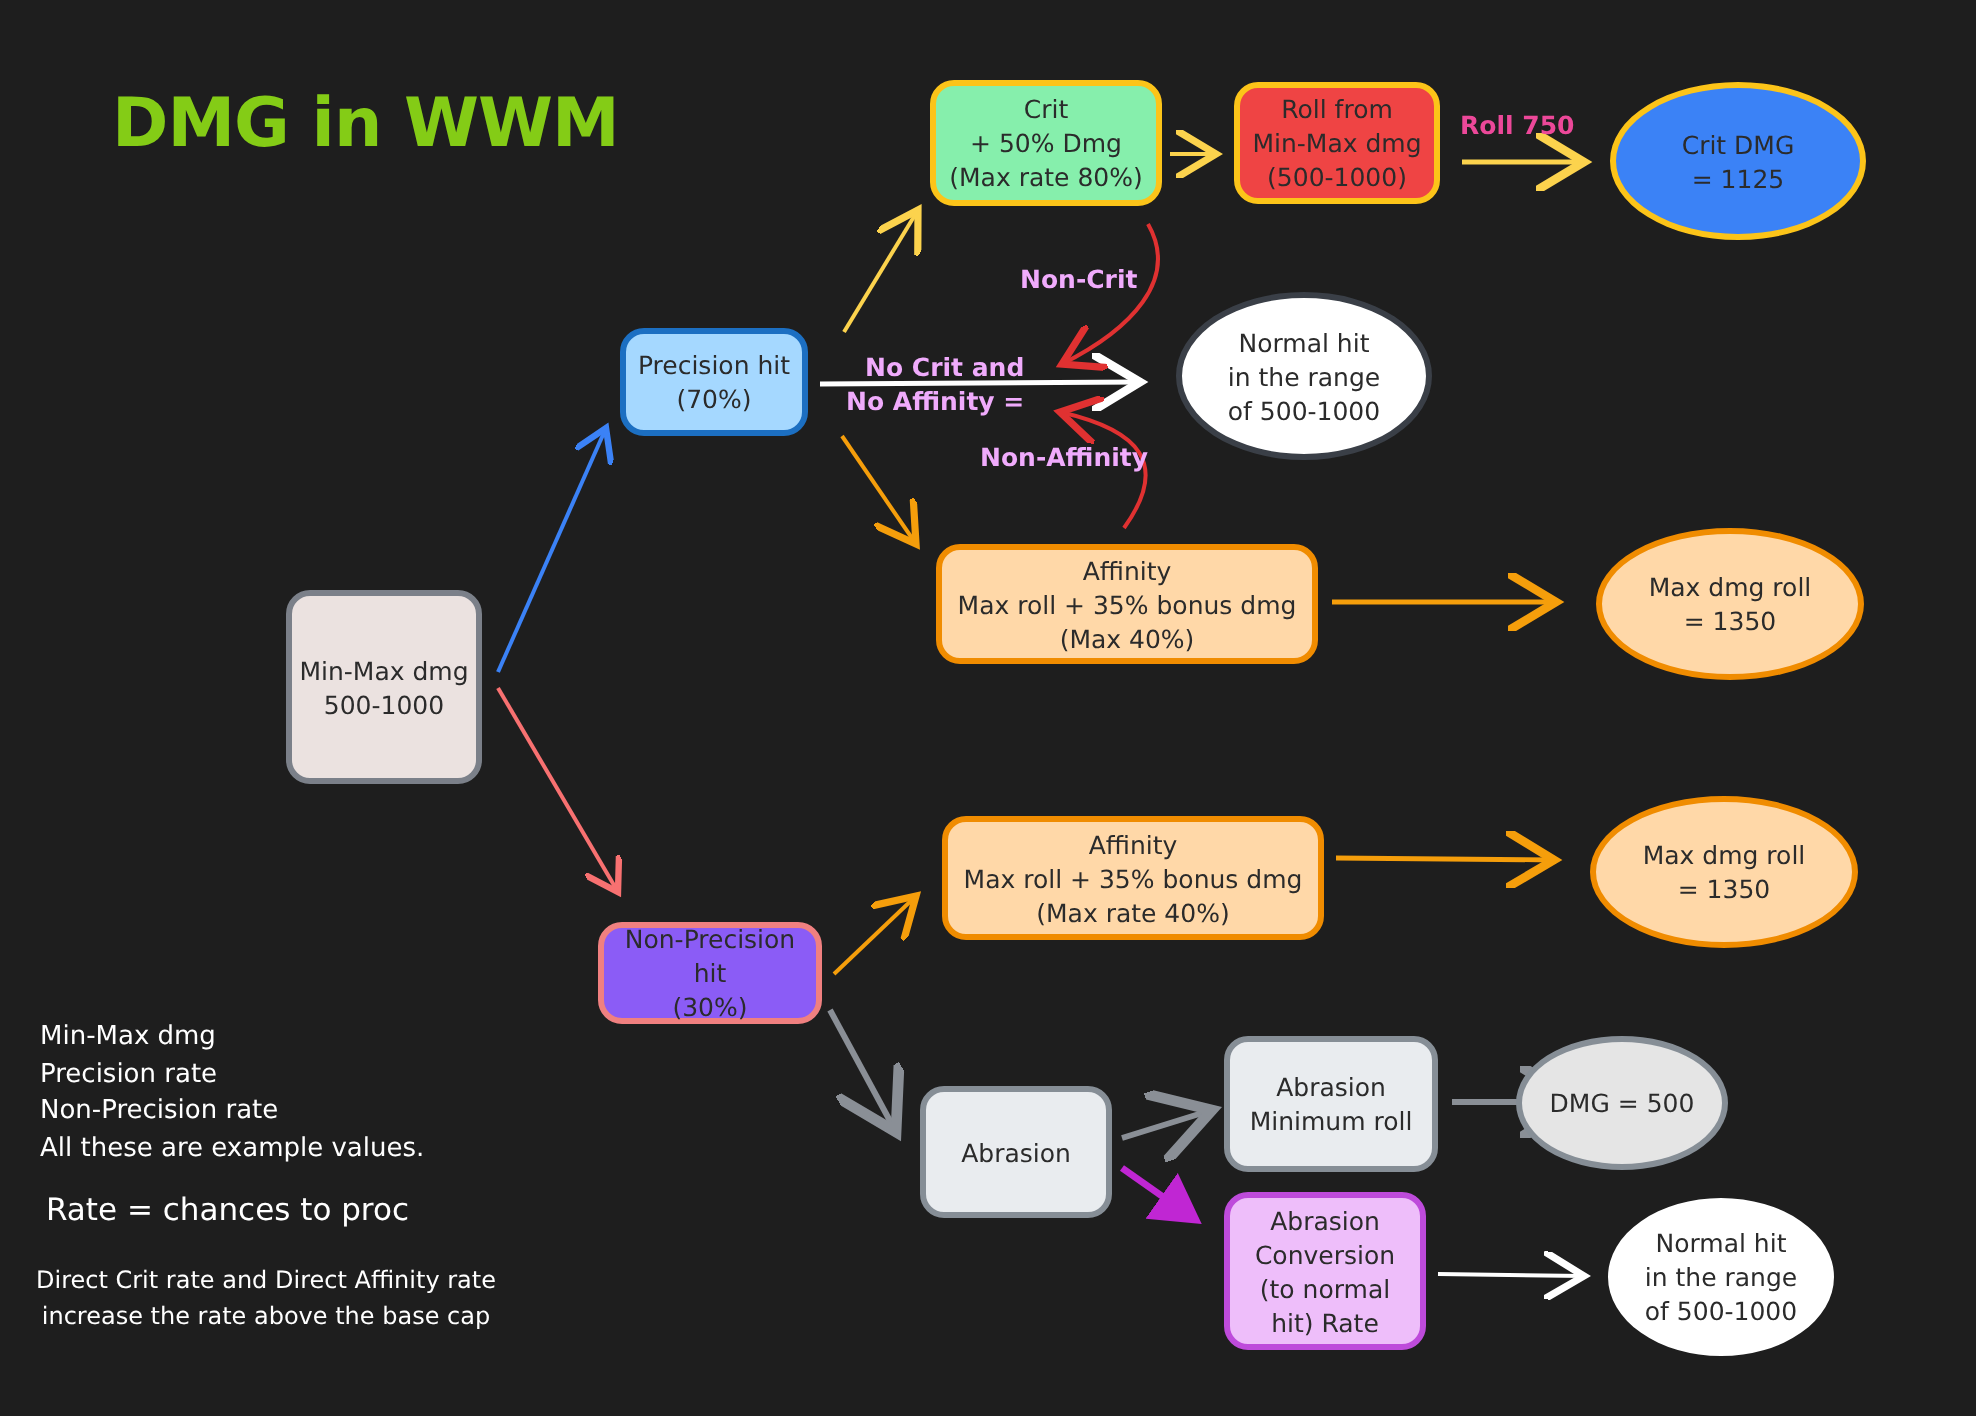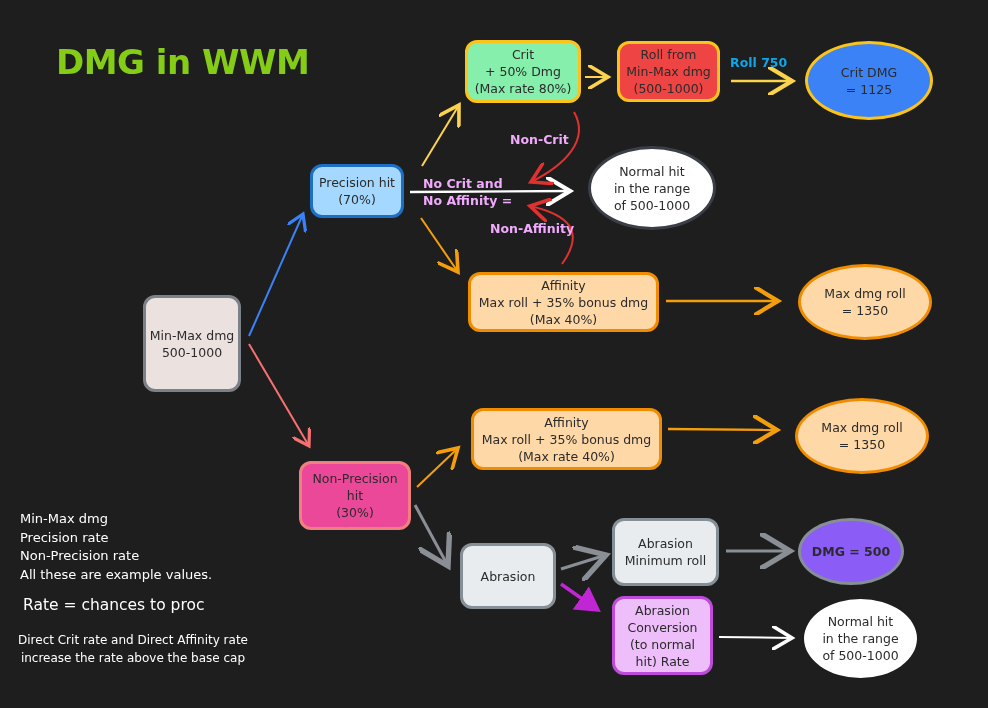--- a/index.html
+++ b/index.html
@@ -86,40 +86,40 @@
   <path d="M561,584 L598,610" stroke="#c026d3" stroke-width="3.5" fill="none" marker-end="url(#m-purple)"></path>
   <path d="M719,637 L792,638" stroke="#ffffff" stroke-width="2" fill="none" marker-end="url(#m-white)"></path>
 </svg>
 
 <div class="node rect" style="left:143px;top:295px;width:98px;height:97px;background:#ebe2e0;border-color:#7b8089;">Min-Max dmg
 500-1000</div>
 
 <div class="node rect" style="left:310px;top:164px;width:94px;height:54px;background:#a5d8ff;border-color:#1c6fc2;">Precision hit
 (70%)</div>
 
-<div class="node rect" style="left:299px;top:461px;width:112px;height:69px;background:#ec4899;border-color:#f08080;">Non-Precision
+<div class="node rect" style="left:299px;top:461px;width:112px;height:51px;background:#8b5cf6;border-color:#f08080;">Non-Precision
 hit
 (30%)</div>
 
 <div class="node rect" style="left:465px;top:40px;width:116px;height:63px;background:#86efac;border-color:#fcc419;">Crit
 + 50% Dmg
 (Max rate 80%)</div>
 
 <div class="node rect" style="left:617px;top:41px;width:103px;height:61px;background:#ef4444;border-color:#fcc419;">Roll from
 Min-Max dmg
 (500-1000)</div>
 
-<div class="label" style="left:730px;top:54px;color:#0ea5e9;">Roll 750</div>
+<div class="label" style="left:730px;top:54px;color:#ec4899;">Roll 750</div>
 
 <div class="node ellipse" style="left:805px;top:41px;width:128px;height:79px;background:#3b82f6;border-color:#fcc419;">Crit DMG
 = 1125</div>
 
 <div class="label" style="left:510px;top:131px;">Non-Crit</div>
 
-<div class="label" style="left:423px;top:175px;">No Crit and
+<div class="label" style="left:423px;top:175px;text-align:right;">No Crit and
 No Affinity =</div>
 
 <div class="label" style="left:490px;top:220px;">Non-Affinity</div>
 
 <div class="node ellipse" style="left:588px;top:146px;width:128px;height:84px;background:#ffffff;border-color:#3a3f47;">Normal hit
 in the range
 of 500-1000</div>
 
 <div class="node rect" style="left:468px;top:272px;width:191px;height:60px;background:#ffd8a8;border-color:#f08c00;">Affinity
 Max roll + 35% bonus dmg
@@ -133,21 +133,21 @@
 (Max rate 40%)</div>
 
 <div class="node ellipse" style="left:795px;top:398px;width:134px;height:76px;background:#ffd8a8;border-color:#f08c00;">Max dmg roll
 = 1350</div>
 
 <div class="node rect" style="left:460px;top:543px;width:96px;height:66px;background:#e9ecef;border-color:#868e96;">Abrasion</div>
 
 <div class="node rect" style="left:612px;top:518px;width:107px;height:68px;background:#e9ecef;border-color:#868e96;">Abrasion
 Minimum roll</div>
 
-<div class="node ellipse" style="left:798px;top:518px;width:106px;height:67px;background:#8b5cf6;border-color:#868e96;font-weight:bold;">DMG = 500</div>
+<div class="node ellipse" style="left:758px;top:518px;width:106px;height:67px;background:#e5e5e5;border-color:#868e96;">DMG = 500</div>
 
 <div class="node rect" style="left:612px;top:596px;width:101px;height:79px;background:#eebefa;border-color:#be4bdb;">Abrasion
 Conversion
 (to normal
 hit) Rate</div>
 
 <div class="node ellipse" style="left:804px;top:599px;width:113px;height:79px;background:#ffffff;border-color:#ffffff;">Normal hit
 in the range
 of 500-1000</div>
 

